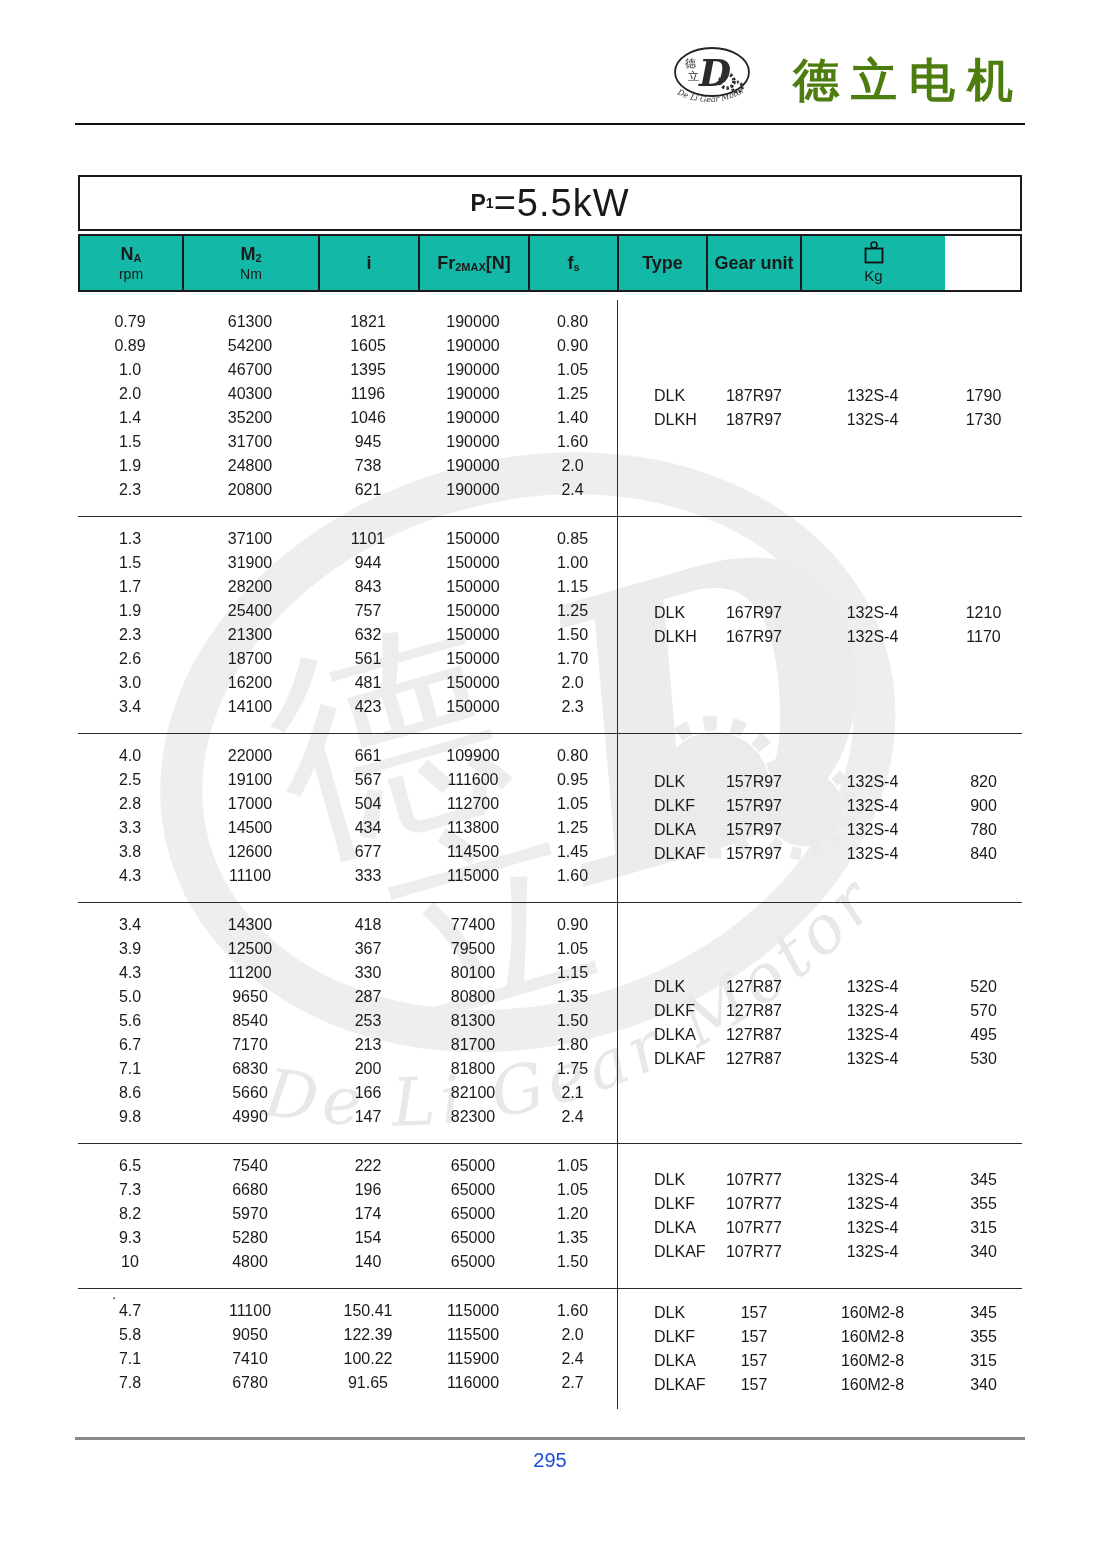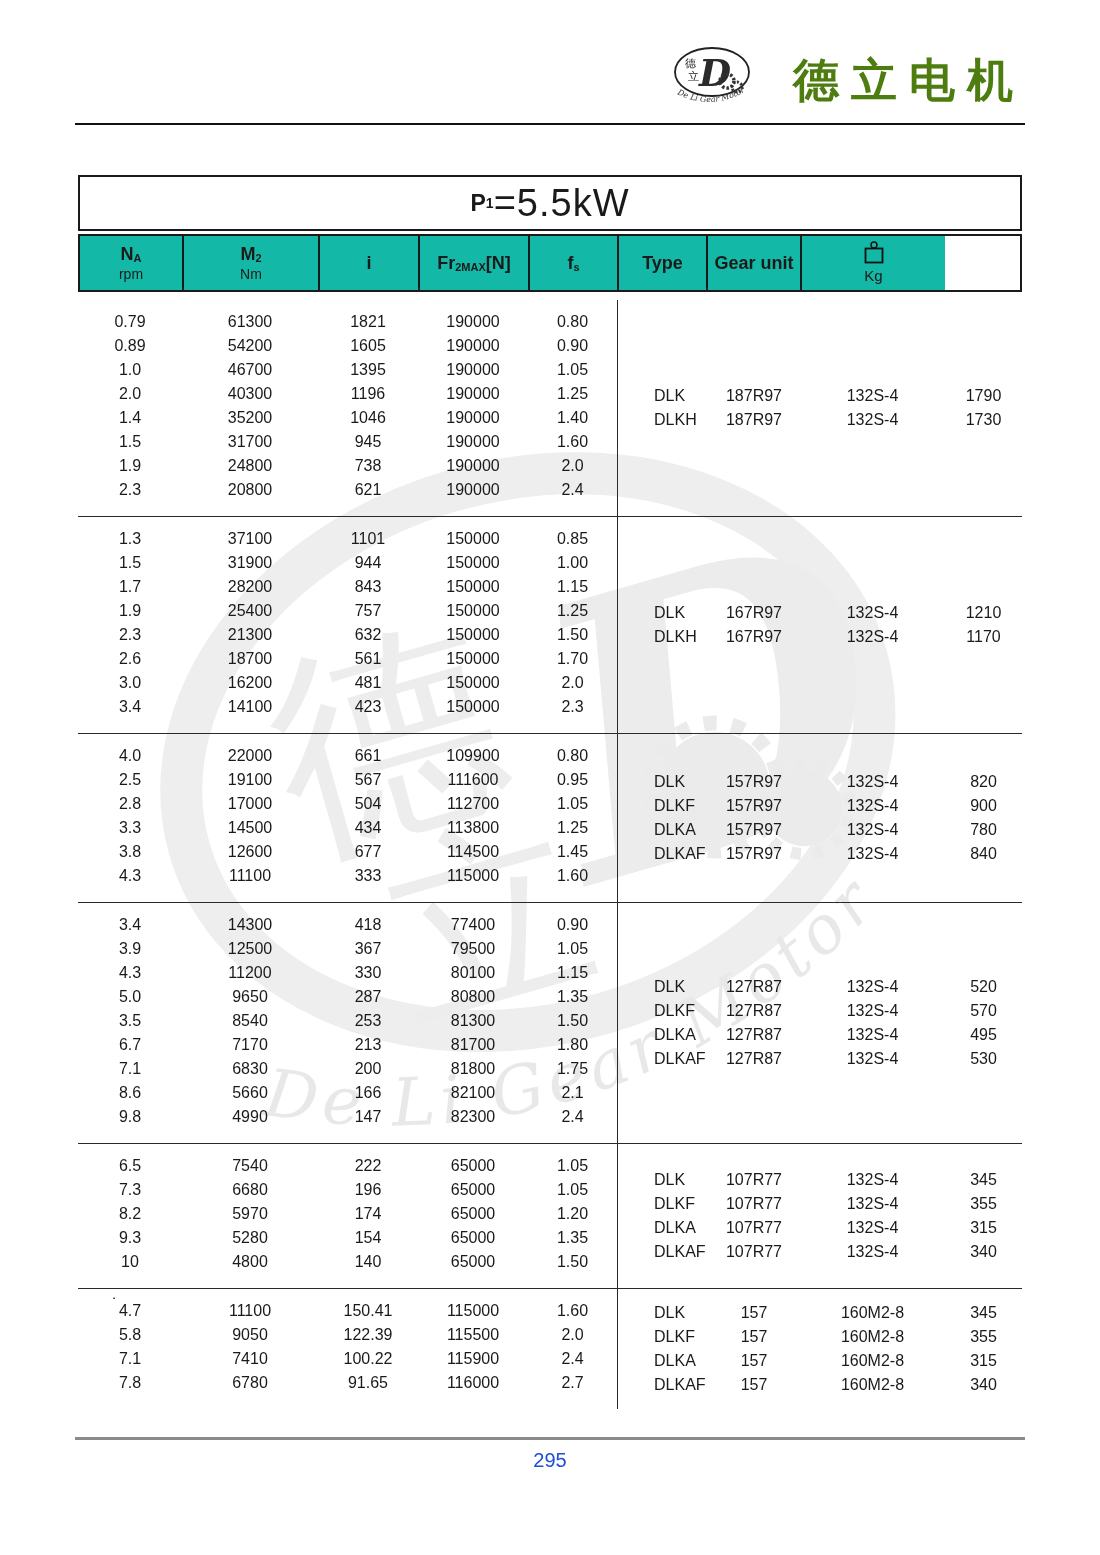--- a/index.html
+++ b/index.html
@@ -317,21 +317,21 @@
                 <div class="cell">4.3</div>
                 <div class="cell">11200</div>
                 <div class="cell">330</div>
                 <div class="cell">80100</div>
                 <div class="cell">1.15</div>
                 <div class="cell">5.0</div>
                 <div class="cell">9650</div>
                 <div class="cell">287</div>
                 <div class="cell">80800</div>
                 <div class="cell">1.35</div>
-                <div class="cell">3.5</div>
+                <div class="cell">5.6</div>
                 <div class="cell">8540</div>
                 <div class="cell">253</div>
                 <div class="cell">81300</div>
                 <div class="cell">1.50</div>
                 <div class="cell">6.7</div>
                 <div class="cell">7170</div>
                 <div class="cell">213</div>
                 <div class="cell">81700</div>
                 <div class="cell">1.80</div>
                 <div class="cell">7.1</div>

